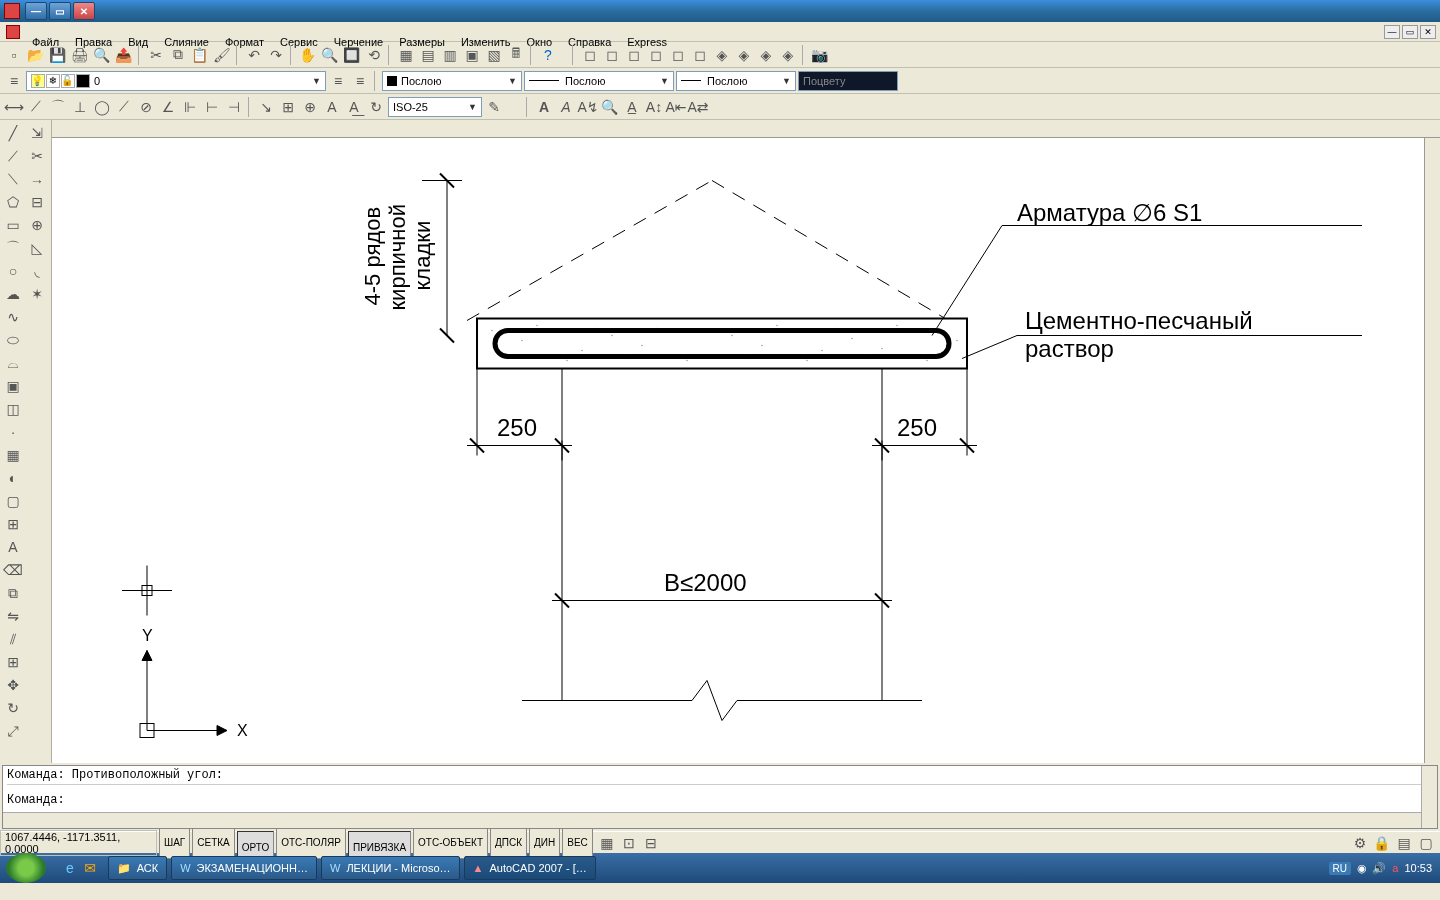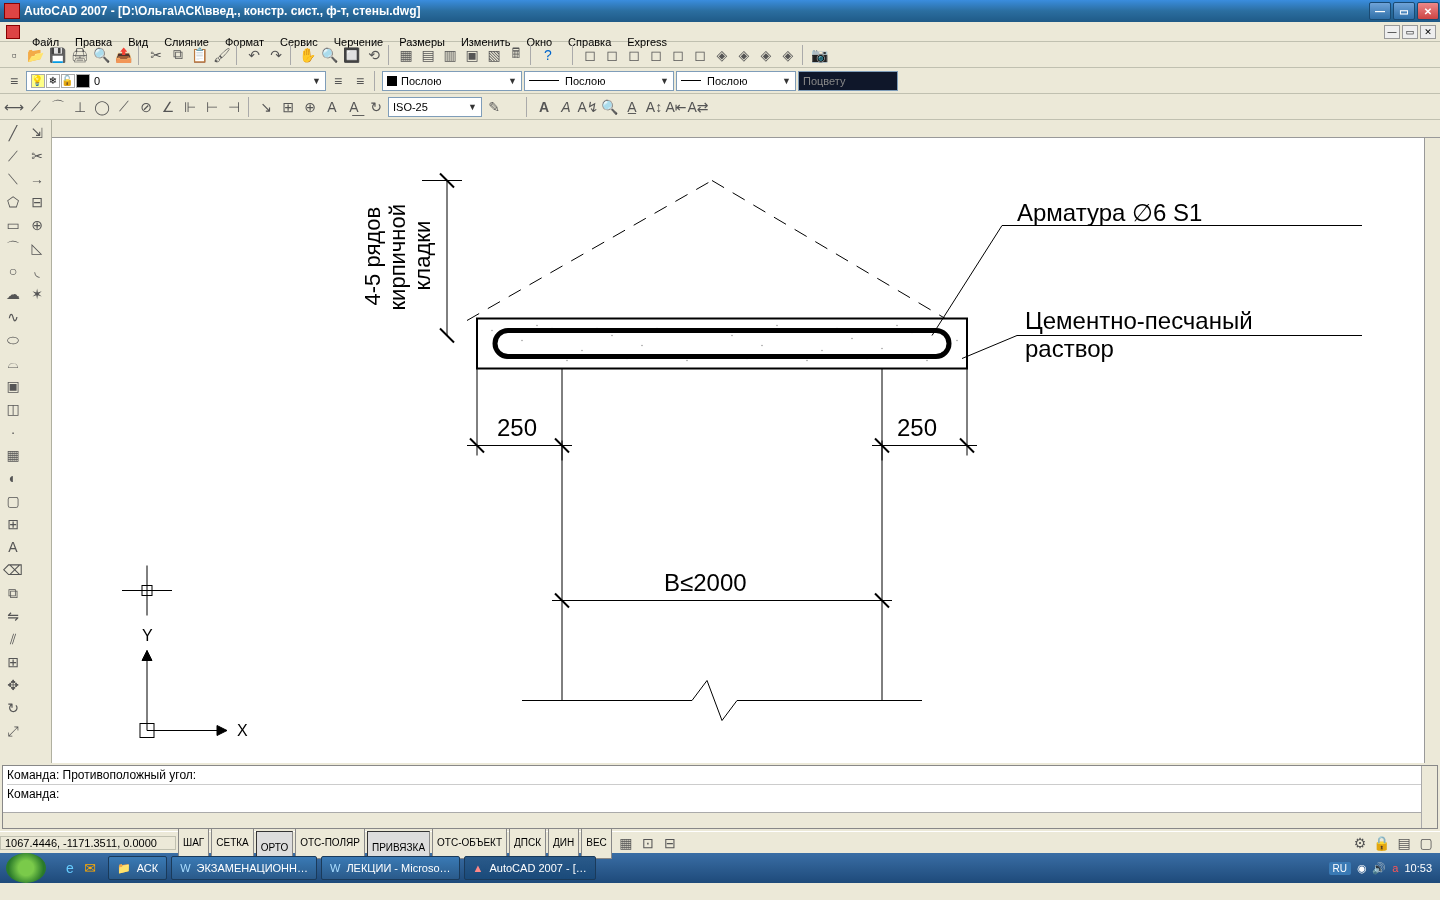--- a/index.html
+++ b/index.html
@@ -20,46 +20,41 @@
 .combo .sw { width: 10px; height: 10px; background: #000; margin-right: 4px; }
 .layer-flags { display:flex; gap:1px; margin-right:4px;}
 .layer-flags span { width:14px; height:14px; border:1px solid #aaa; display:flex; align-items:center; justify-content:center; font-size:10px;}
 .workarea { position: relative; width: 100%; height: 643px; display: flex; }
 .left-toolbox { width: 52px; background: #ece9d8; border-right: 1px solid #b0b0a0; display: flex; flex-direction: column; flex-wrap: wrap; padding: 2px; gap: 1px; }
 .left-toolbox .tbtn { width: 22px; height: 22px; }
 .canvas { flex: 1; background: #fff; position: relative; overflow: hidden; }
 .ruler-h { height: 18px; background: #ece9d8; border-bottom: 1px solid #999; }
 .drawing { position: absolute; left: 70px; top: 18px; right: 18px; bottom: 0; background: #fff; }
 .scroll-v { position: absolute; right: 0; top: 18px; width: 16px; bottom: 0; background: #ece9d8; border-left: 1px solid #999; }
-.cmdline { height: 64px; background: #fff; border: 1px solid #888; margin: 2px; font-family: Liberation Sans, sans-serif; font-size: 12px; padding: 2px 4px; display: flex; flex-direction: column; position: relative; }
+.cmdline { height: 64px; background: #fff; border: 1px solid #888; margin: 2px; font-family: Liberation Mono, monospace; font-size: 12px; padding: 2px 4px; display: flex; flex-direction: column; position: relative; }
 .cmdline .line { white-space: pre; }
 .cmdline .scroller { position:absolute; right:0; top:0; bottom:0; width:16px; background:#ece9d8; border-left:1px solid #aaa;}
 .cmdline .hscroller { position:absolute; left:0; bottom:0; right:16px; height:16px; background:#ece9d8; border-top:1px solid #aaa;}
 .statusbar { height: 22px; background: #ece9d8; border-top: 1px solid #fff; display: flex; align-items: center; font-size: 11px; }
-.statusbar .coord { width: 176px; padding-left: 4px; border:1px solid #c0c0b0;}
+.statusbar .coord { width: 157px; padding-left: 4px; border:1px solid #c0c0b0;}
 .statusbar .sbtn { padding: 10px 4px; border: 1px solid #888; margin-left: 2px; background: #ece9d8; font-size: 10px; }
 .statusbar .sbtn.pressed { border: 1px inset #888; background: #ddd; margin-top: 9px; }
 .taskbar { height: 30px; background: linear-gradient(to bottom, #3a6ea5 0%, #1e4a7a 100%); display: flex; align-items: center; color: #fff; }
 .taskbar .start { width: 40px; height: 30px; background: radial-gradient(circle,#7aca4a 30%,#2a7a2a 70%); border-radius: 50%; margin: 0 6px; }
 .taskbar .taskbtn { height: 24px; background: linear-gradient(#3a7ab5,#2a5a8a); border: 1px solid #1a3a5a; border-radius: 2px; padding: 0 8px; display: flex; align-items: center; gap: 6px; margin-right: 4px; font-size: 11px; max-width:160px; overflow:hidden; white-space:nowrap;}
 .taskbar .taskbtn.active { background: linear-gradient(#2a5a8a,#1a4a7a); }
 .taskbar .tray { margin-left: auto; display: flex; align-items: center; gap: 6px; padding-right: 8px; }
 .taskbar .tray .lang { background: #3a7ab5; padding: 1px 4px; border-radius: 2px; font-size: 10px; }
 svg text { font-family: Arial, sans-serif; }
 </style>
 </head>
 <body>
 
 <div class="titlebar">
   <div class="appicon"></div>
-  <div class="title">
-    <span>AutoCAD 2007</span>
-    <span> - </span>
-    <span>[D:\Ольга\АСК\введ., констр. сист., ф-т, стены.dwg]</span>
-  </div>
   <div class="winbtn">—</div>
   <div class="winbtn">▭</div>
   <div class="winbtn" style="background:linear-gradient(#e88,#c44)">✕</div>
 </div>
 
 <div class="menubar">
   <span class="appicon" style="width:14px;height:14px;background:#d44;border:1px solid #800;margin-right:4px"></span>
   <span class="mitem">Файл</span>
   <span class="mitem">Правка</span>
   <span class="mitem">Вид</span>
@@ -333,21 +328,21 @@
         <text x="115" y="595" font-size="16">X</text>
         <text x="20" y="500" font-size="16">Y</text>
       </svg>
     </div>
     <div class="scroll-v"></div>
   </div>
 </div>
 
 <div class="cmdline">
   <div class="line">Команда: Противоположный угол:</div>
-  <div style="border-top:1px solid #ccc;margin-top:2px;padding-top:2px" class="line">Команда:</div>
+  <div style="border-top:1px solid #ccc;margin-top:2px;padding-top:8px" class="line">Команда:</div>
   <div class="scroller"></div>
   <div class="hscroller"></div>
 </div>
 
 <div class="statusbar">
   <div class="coord">1067.4446, -1171.3511, 0.0000</div>
   <div class="sbtn">ШАГ</div>
   <div class="sbtn">СЕТКА</div>
   <div class="sbtn pressed">ОРТО</div>
   <div class="sbtn">ОТС-ПОЛЯР</div>

